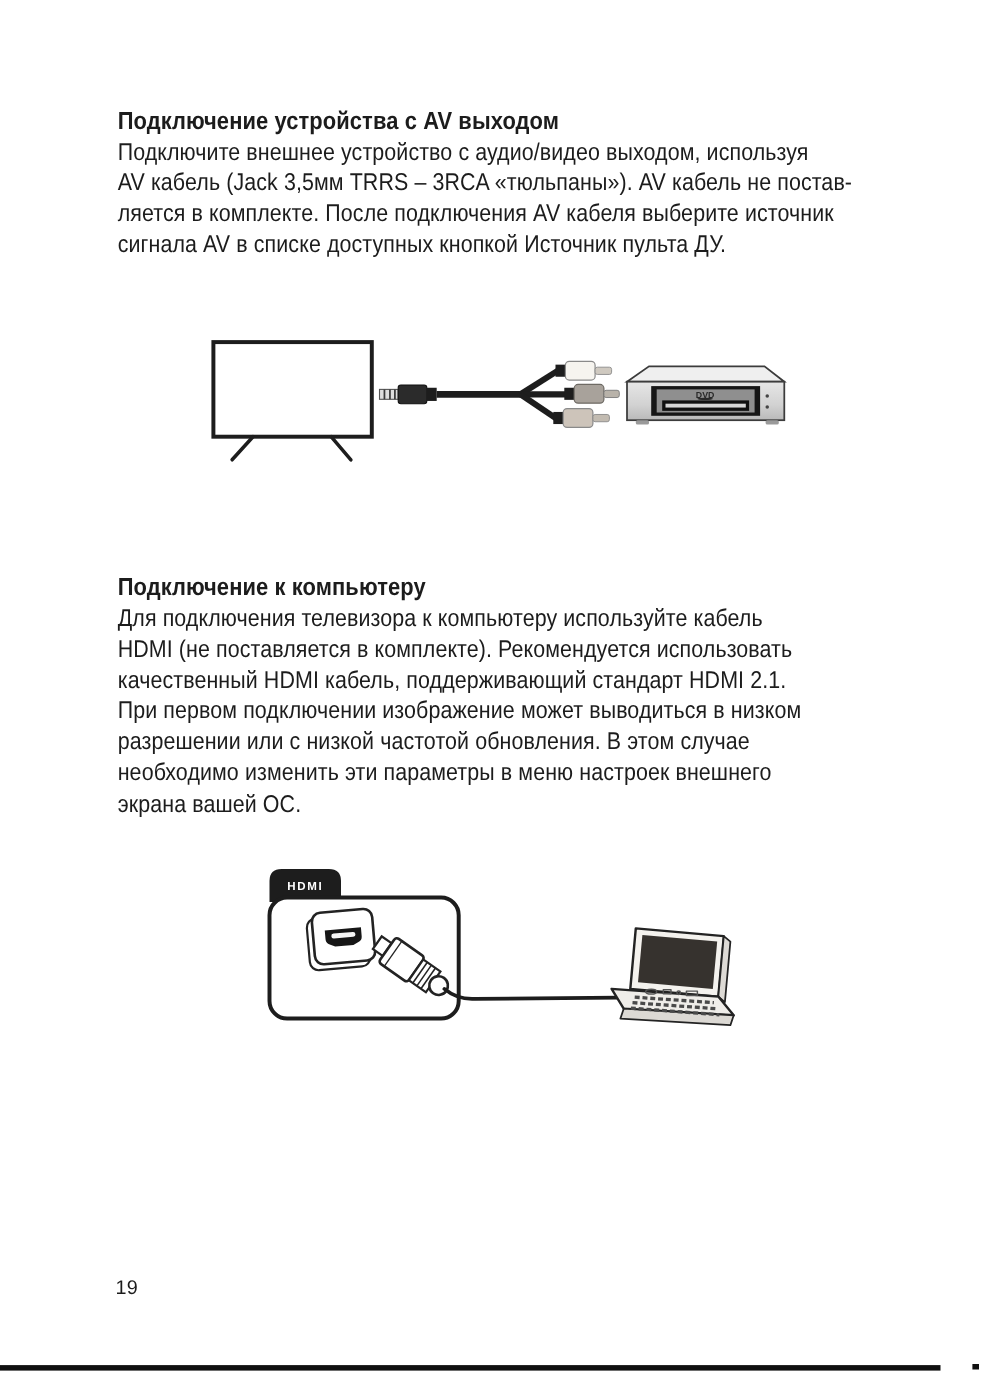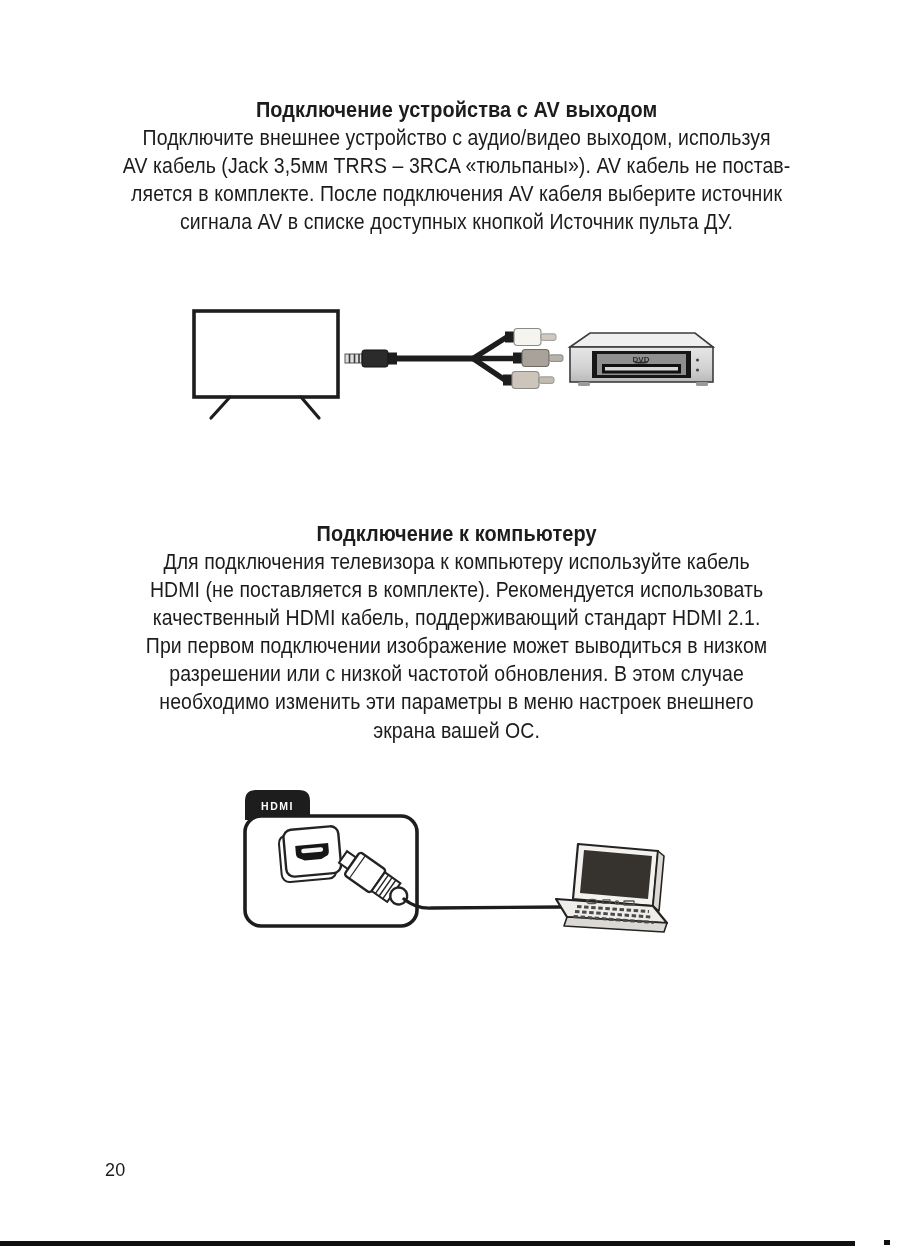--- a/index.html
+++ b/index.html
@@ -1,18 +1,18 @@
 <!DOCTYPE html>
 <html><head>
 <meta charset="utf-8">
 <style>
   html,body { margin:0; padding:0; background:#ffffff; }
   .page {
     position:relative; width:897px; height:1248px; background:#ffffff;
-    font-family:"Liberation Sans", sans-serif; color:#1c1c1c; overflow:hidden;text-align:center;
+    font-family:"Liberation Sans", sans-serif; color:#1c1c1c; overflow:hidden;
   }
   .text-block {
     position:absolute; left:107px; width:790px;
     transform:scaleX(0.885); transform-origin:0 0;
   }
   .sec-heading { font-size:22.5px; font-weight:700; line-height:28px; margin:0; letter-spacing:0.1px; }
   .para-line { font-size:22px; line-height:28.1px; letter-spacing:0.1px; white-space:nowrap; }
   .diagram { position:absolute; }
   .page-number { position:absolute; left:105px; top:1160px; font-size:18px; letter-spacing:0.2px; }
   .bottom-bar { position:absolute; left:0; top:1241px; width:855px; height:5px; background:#101010; }
@@ -144,17 +144,17 @@
         <rect x="394" y="121" width="10" height="4"></rect>
       </g>
       <g stroke="#4a4a4a" stroke-width="3" stroke-dasharray="4.5 2.6" fill="none">
         <path d="M347,126.5 L419,131.5"></path>
         <path d="M345,131.5 L421,137"></path>
         <path d="M343.5,136.5 L424,142.5"></path>
       </g>
     </g>
   </svg>
 
-  <div class="page-number">20</div>
+  <div class="page-number">19</div>
   <div class="bottom-bar"></div>
   <div class="bottom-dot"></div>
 
 </div>
 
 </body></html>

